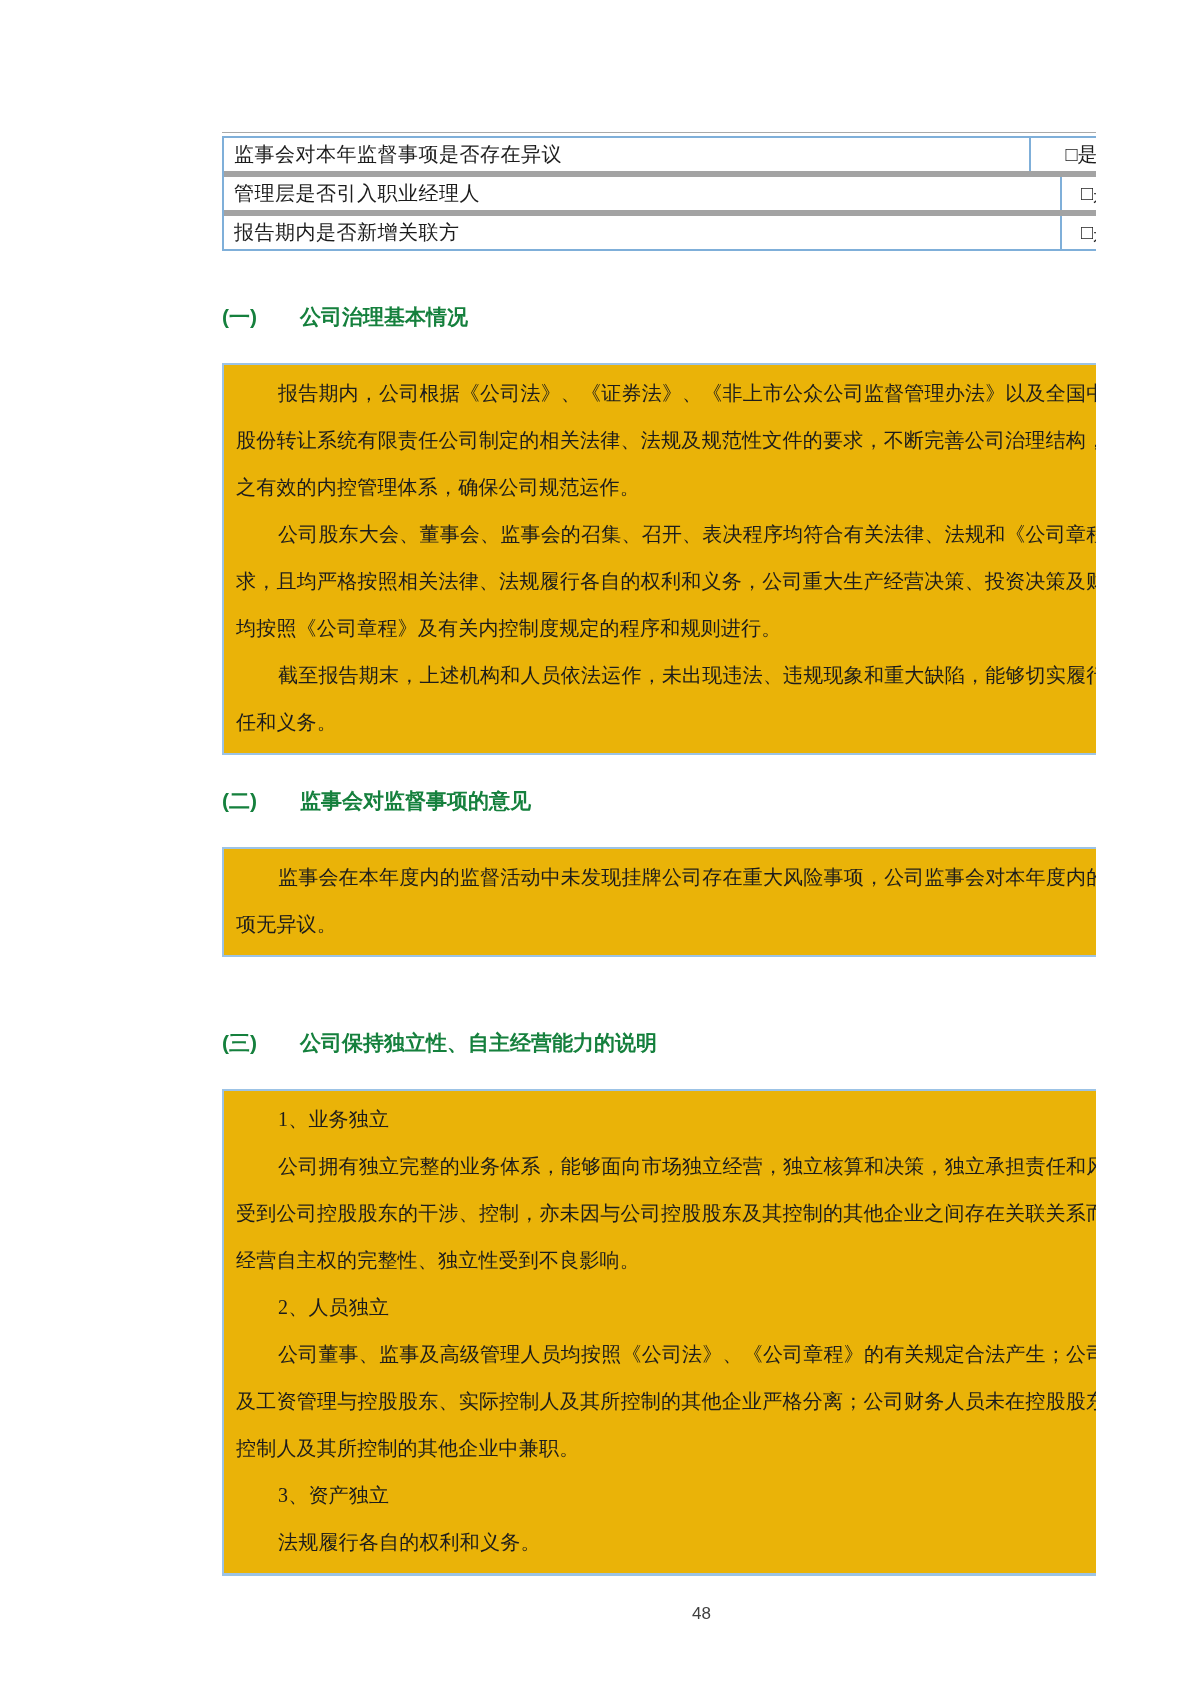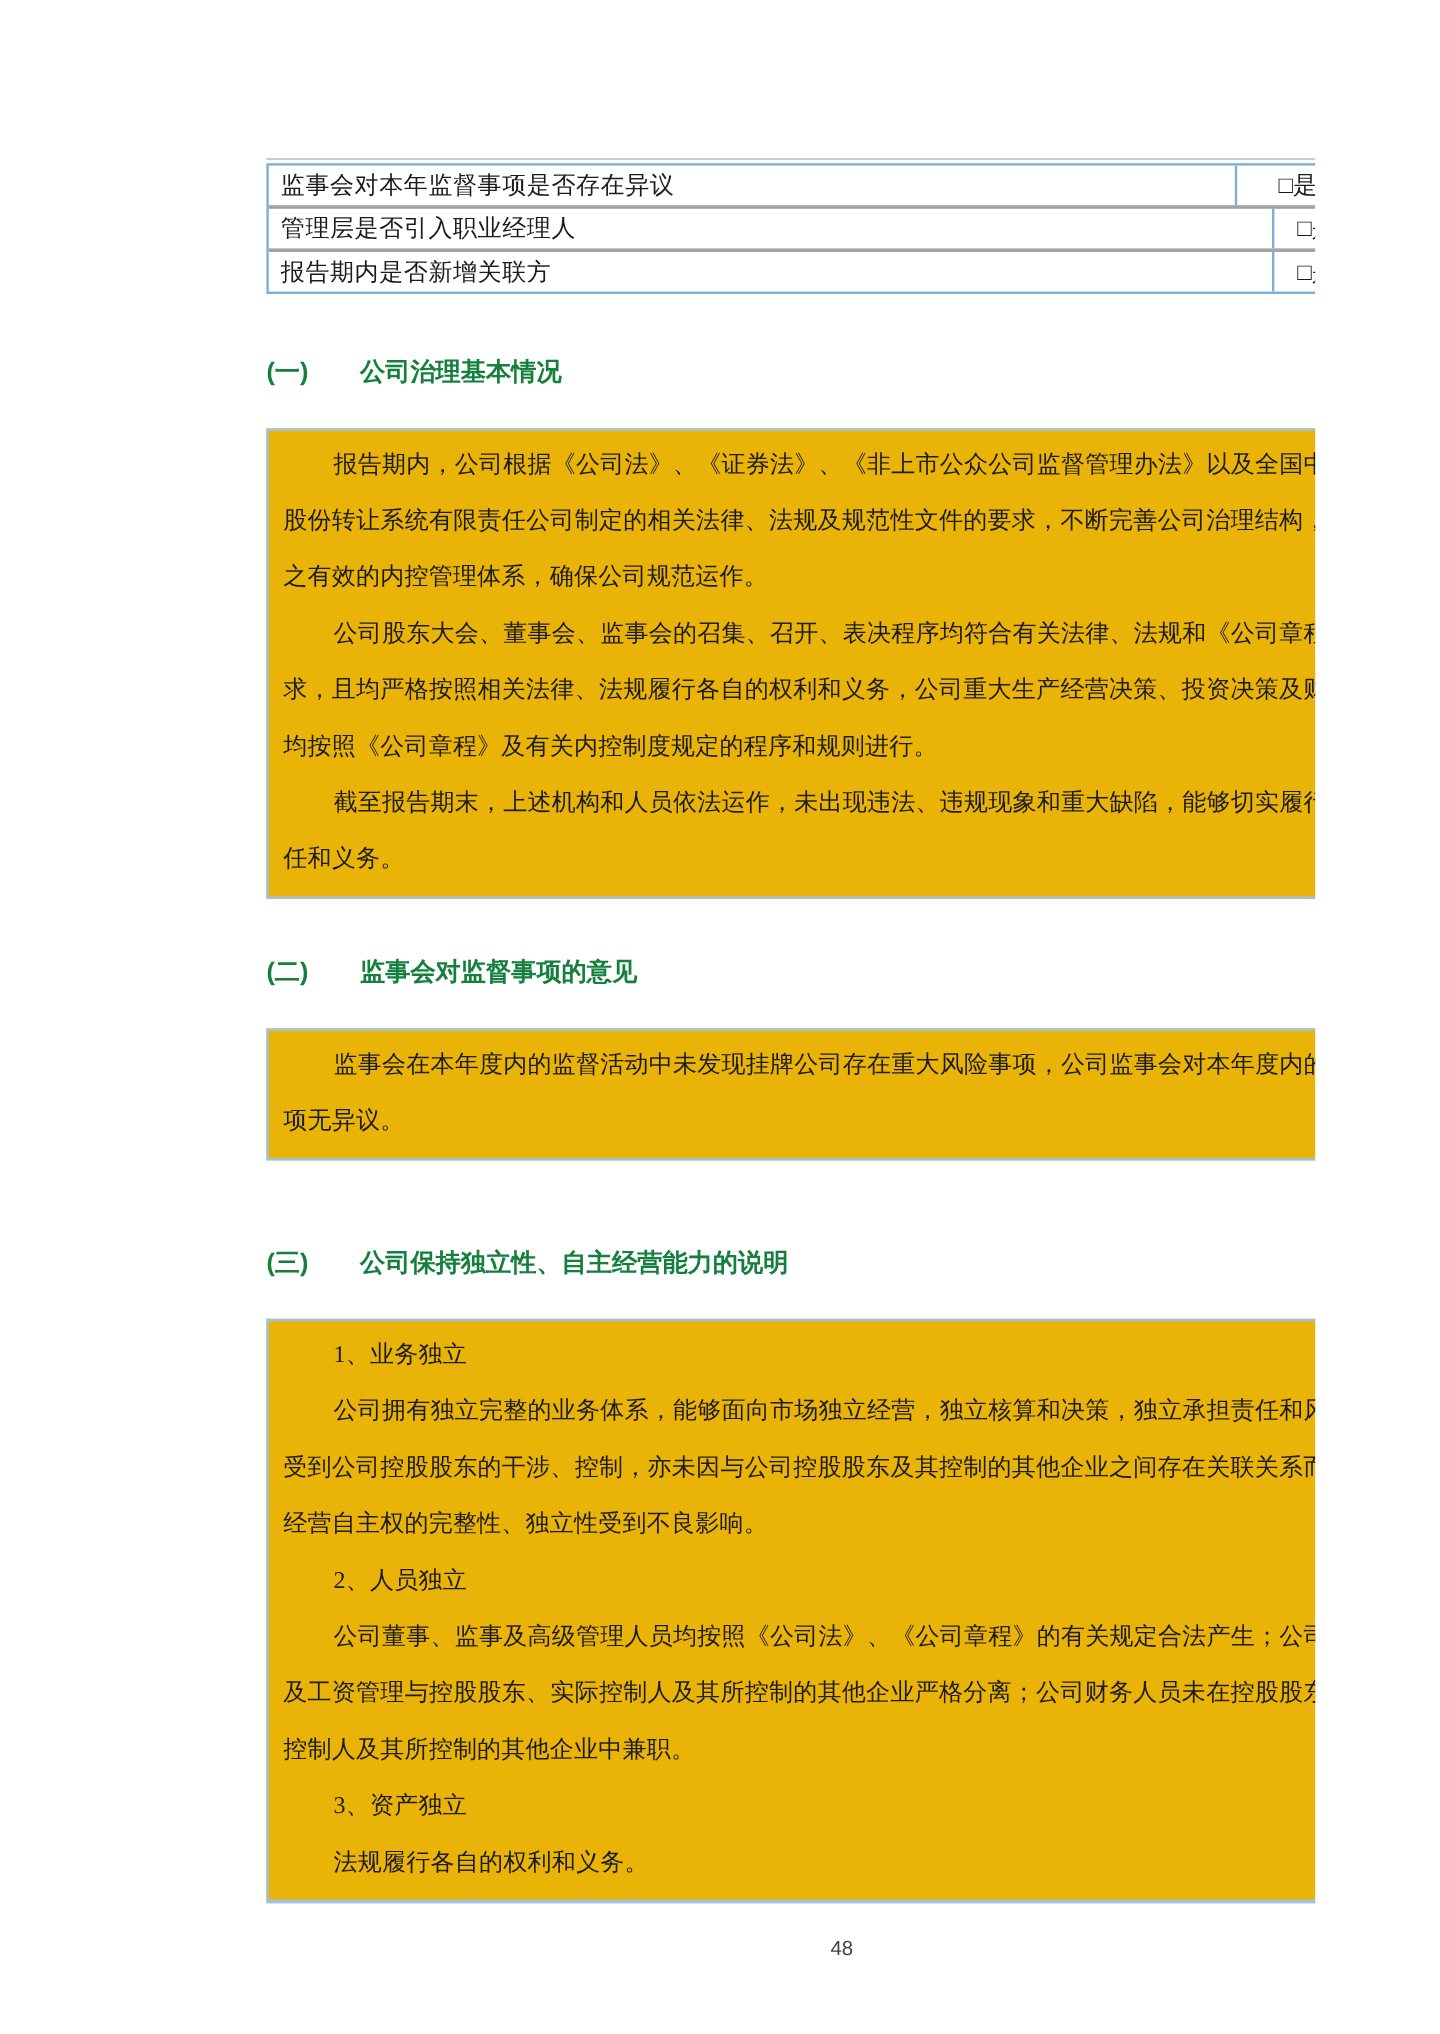--- a/index.html
+++ b/index.html
@@ -27,21 +27,21 @@
   }
   .qa-table {
     border: 2px solid #7fafd9;
     border-top-width: 2px;
   }
   .qa-row {
     display: flex;
     height: 33px;
     align-items: center;
   }
-  .qa-row + .qa-row { border-top: 3px solid #a3a3a3; gap: 31px; }
+  .qa-row + .qa-row { border-top: 6px solid #a3a3a3; gap: 31px; }
   .qa-question {
     flex: 0 0 795px;
     padding-left: 10px;
     font-size: 20px;
     letter-spacing: 0.5px;
     white-space: nowrap;
     overflow: hidden;
   }
   .qa-answer {
     flex: 1;
@@ -56,21 +56,21 @@
   
   .sec-heading {
     font-family: "Liberation Sans", sans-serif;
     font-weight: bold;
     font-size: 21px;
     color: #15803d;
     line-height: 28px;
   }
   .sec-num { display: inline-block; width: 78px; }
   .h1 { margin-top: 52px; }
-  .h2 { margin-top: 48px; }
+  .h2 { margin-top: 32px; }
   .h3 { margin-top: 72px; }
   .text-box {
     margin-top: 32px;
     border: 2px solid #9cc3e6;
     padding: 5px 12px 7px 12px;
     background: #eab308;
   }
   .text-box.last { border-bottom-width: 3px; }
   .text-box p {
     margin: 0;

